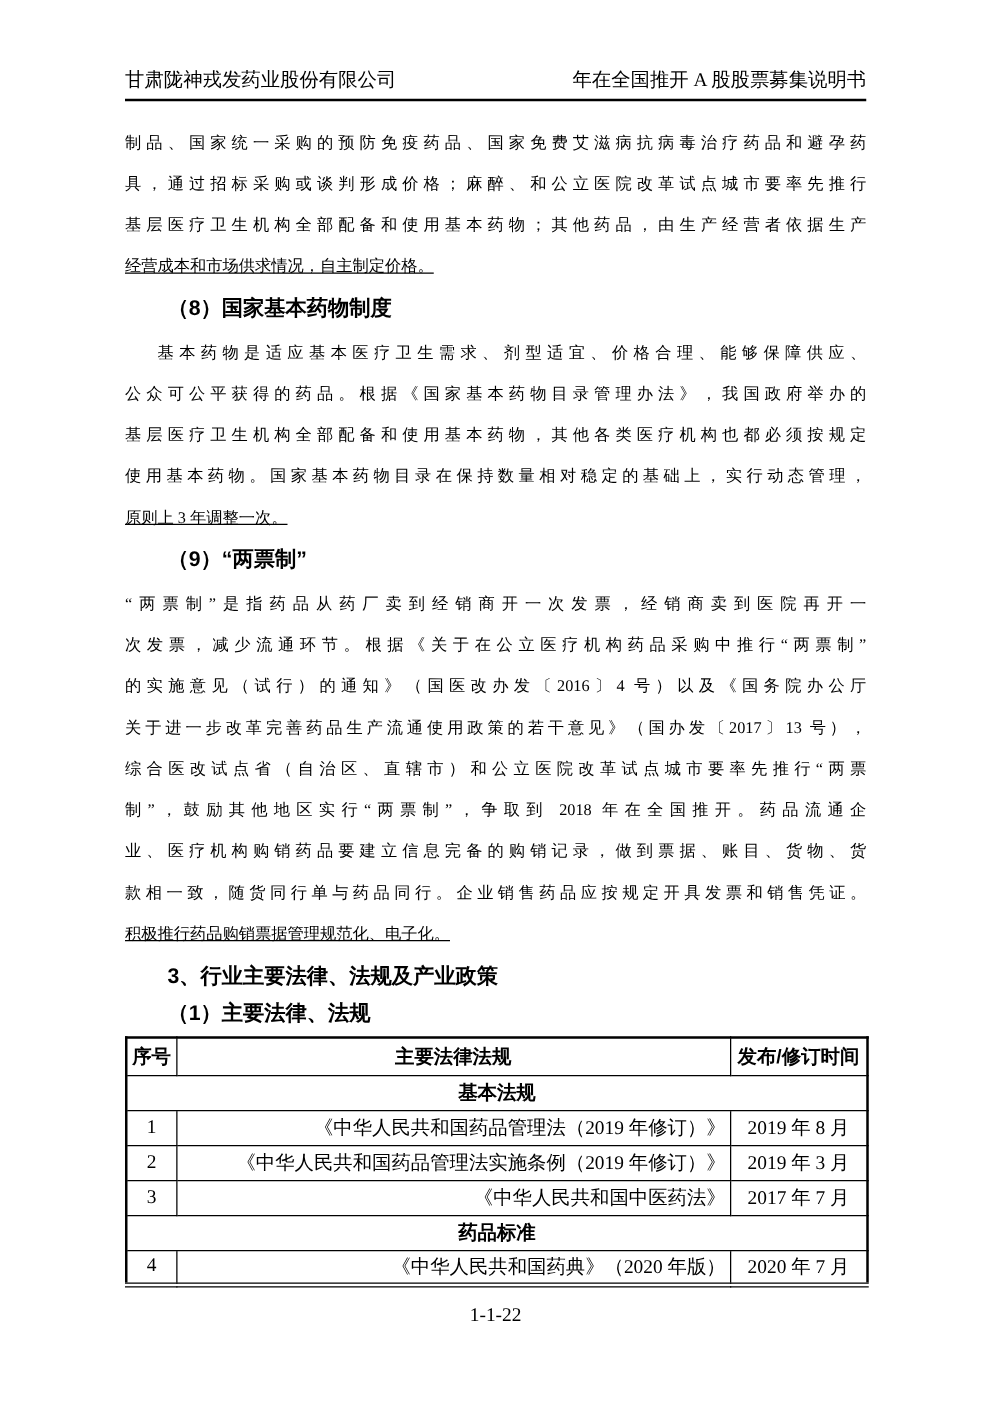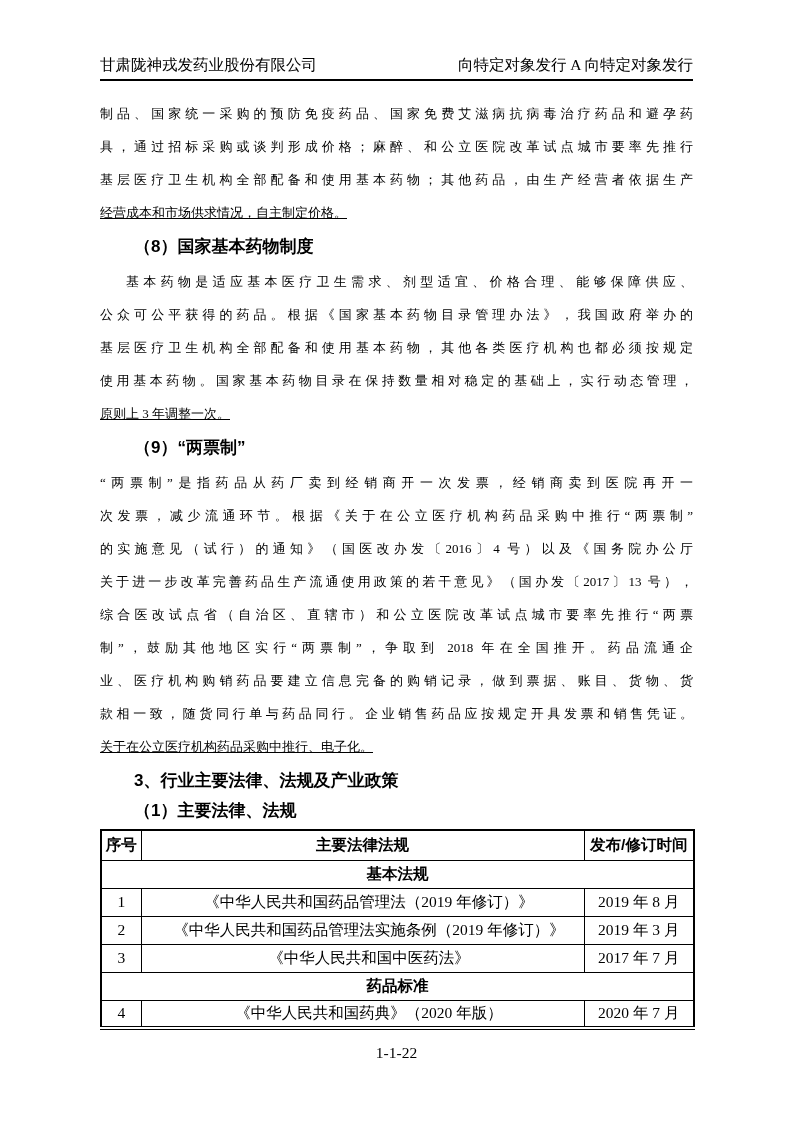--- a/index.html
+++ b/index.html
@@ -38,33 +38,33 @@
   }
   table.laws-table td {
     border:1px solid #000; font-size:15.5px; text-align:center;
     vertical-align:middle; height:28px; padding:2px 3px;
     overflow:hidden; white-space:nowrap;
   }
   table.laws-table tr.thead td { height:30px;margin-left:10px; }
   table.laws-table tr.thead td, table.laws-table tr.section td {
     font-family:"Liberation Sans","DejaVu Sans",sans-serif; font-weight:700;
   }
-  table.laws-table td.law-name { text-align:center; padding-left:16px; }
+  table.laws-table td.law-name { text-align:right; padding-left:16px; }
 
   .doc-footer { margin-top:14px; text-align:center; font-size:15.5px; }
 </style>
 </head>
 <body>
 
 <div class="page">
   <div class="content">
 
     <div class="doc-header">
       <span>甘肃陇神戎发药业股份有限公司</span>
-      <span>向特定对象发行 A 向特定对象发行</span>
+      <span>年在全国推开 A 股股票募集说明书</span>
     </div>
 
     <div class="doc-body">
 
       <div class="para">
           <div class="tline">制品、国家统一采购的预防免疫药品、国家免费艾滋病抗病毒治疗药品和避孕药</div>
           <div class="tline">具，通过招标采购或谈判形成价格；麻醉、和公立医院改革试点城市要率先推行</div>
           <div class="tline">基层医疗卫生机构全部配备和使用基本药物；其他药品，由生产经营者依据生产</div>
           <div class="tline tline-last">经营成本和市场供求情况，自主制定价格。</div>
         </div>
@@ -83,21 +83,21 @@
 
       <div class="para">
           <div class="tline">“两票制”是指药品从药厂卖到经销商开一次发票，经销商卖到医院再开一</div>
           <div class="tline">次发票，减少流通环节。根据《关于在公立医疗机构药品采购中推行“两票制”</div>
           <div class="tline">的实施意见（试行）的通知》（国医改办发〔2016〕4 号）以及《国务院办公厅</div>
           <div class="tline">关于进一步改革完善药品生产流通使用政策的若干意见》（国办发〔2017〕13 号），</div>
           <div class="tline">综合医改试点省（自治区、直辖市）和公立医院改革试点城市要率先推行“两票</div>
           <div class="tline">制”，鼓励其他地区实行“两票制”，争取到 2018 年在全国推开。药品流通企</div>
           <div class="tline">业、医疗机构购销药品要建立信息完备的购销记录，做到票据、账目、货物、货</div>
           <div class="tline">款相一致，随货同行单与药品同行。企业销售药品应按规定开具发票和销售凭证。</div>
-          <div class="tline tline-last">关于在公立医疗机构药品采购中推行、电子化。</div>
+          <div class="tline tline-last">积极推行药品购销票据管理规范化、电子化。</div>
         </div>
 
       <div class="heading hm-t">3、行业主要法律、法规及产业政策</div>
 
       <div class="heading hm-t">（1）主要法律、法规</div>
 
       <table class="laws-table">
         <colgroup>
           <col style="width:40px">
             <col style="width:443px">

